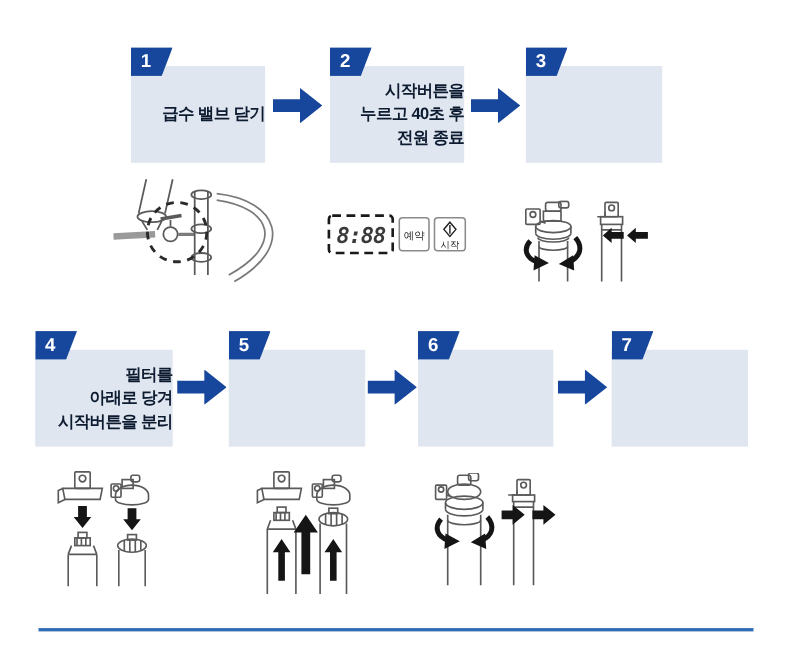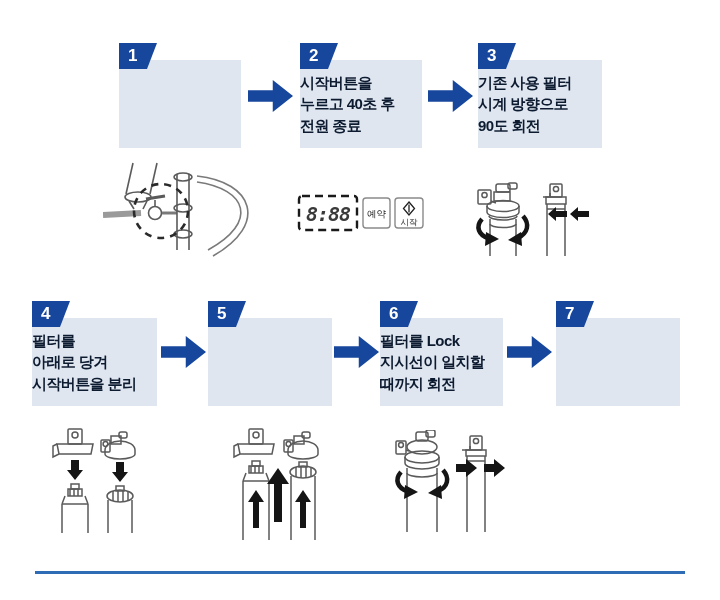--- a/index.html
+++ b/index.html
@@ -5,54 +5,52 @@
   html,body{margin:0;padding:0;}
   body{font-family:"Liberation Sans","DejaVu Sans",sans-serif;background:#ffffff;}
   .canvas{position:relative;width:720px;height:600px;background:#ffffff;overflow:hidden;}
 
   
   .step-box{position:absolute;background:#dfe6f0;height:88px;}
   .step-badge{position:absolute;left:0;top:-17px;width:38px;height:26px;background:#17479c;
               clip-path:polygon(0 0,100% 0,calc(100% - 10px) 100%,0 100%);
               color:#ffffff;font-weight:700;font-size:17px;line-height:26px;padding-left:9px;box-sizing:border-box;}
   .step-text{position:absolute;left:0;right:0;top:50%;transform:translateY(-50%);
-             text-align:left;font-size:15px;font-weight:700;color:#0d1b30;
+             text-align:right;font-size:15px;font-weight:700;color:#0d1b30;
              line-height:1.42;letter-spacing:-0.6px;white-space:pre-line;}
 
   
   .flow-arrow{position:absolute;width:45px;height:32px;background:#17479c;
               clip-path:polygon(0 32%,55% 32%,55% 0,100% 50%,55% 100%,55% 68%,0 68%);}
 
   .illust{position:absolute;}
   .divider{position:absolute;left:35px;top:571px;width:650px;height:3px;background:#2e6cb5;}
 
   svg text{font-family:"Liberation Sans","DejaVu Sans",sans-serif;}
   .seg{font-family:"DejaVu Sans Mono",monospace;font-style:italic;font-weight:bold;}
 </style>
 </head>
 <body>
 
 <div class="canvas">
 
   <div class="step-box" style="left:119px;top:60px;width:122px;">
     <div class="step-badge">1</div>
+    <div class="step-text">급수 밸브 닫기</div>
   </div>
   <div class="flow-arrow" style="left:248px;top:80px;"></div>
   <div class="step-box" style="left:300px;top:60px;width:122px;">
     <div class="step-badge">2</div>
     <div class="step-text">시작버튼을
 누르고 40초 후
 전원 종료</div>
   </div>
   <div class="flow-arrow" style="left:428px;top:80px;"></div>
   <div class="step-box" style="left:478px;top:60px;width:124px;">
     <div class="step-badge">3</div>
-    <div class="step-text">기존 사용 필터
-시계 방향으로
-90도 회전</div>
   </div>
 
   <svg class="illust" style="left:103px;top:162px;" width="178" height="102" viewBox="0 0 178 102">
     <g stroke="#5a5a5a" stroke-width="1.6" fill="none">
       <path d="M30,1 L23,32"></path>
       <path d="M54,1 L47,32"></path>
       <ellipse cx="35" cy="35" rx="13" ry="5"></ellipse>
       <path d="M26,39 L31,47 M44,39 L40,47"></path>
       <path d="M0,53 L38,51" stroke="#9a9a9a" stroke-width="6"></path>
       <circle cx="52" cy="51" r="6.5"></circle>
@@ -121,23 +119,20 @@
 아래로 당겨
 시작버튼을 분리</div>
   </div>
   <div class="flow-arrow" style="left:161px;top:336px;"></div>
   <div class="step-box" style="left:208px;top:318px;width:124px;">
     <div class="step-badge">5</div>
   </div>
   <div class="flow-arrow" style="left:334px;top:336px;"></div>
   <div class="step-box" style="left:380px;top:318px;width:123px;">
     <div class="step-badge">6</div>
-    <div class="step-text">필터를 Lock
-지시선이 일치할
-때까지 회전</div>
   </div>
   <div class="flow-arrow" style="left:507px;top:336px;"></div>
   <div class="step-box" style="left:556px;top:318px;width:124px;">
     <div class="step-badge">7</div>
   </div>
 
   <svg class="illust" style="left:45px;top:428px;" width="100" height="108" viewBox="0 0 100 108">
     <g stroke="#5a5a5a" stroke-width="1.5" fill="none">
       <rect x="23" y="1" width="14" height="15" rx="1"></rect>
       <circle cx="30" cy="7" r="3"></circle>

